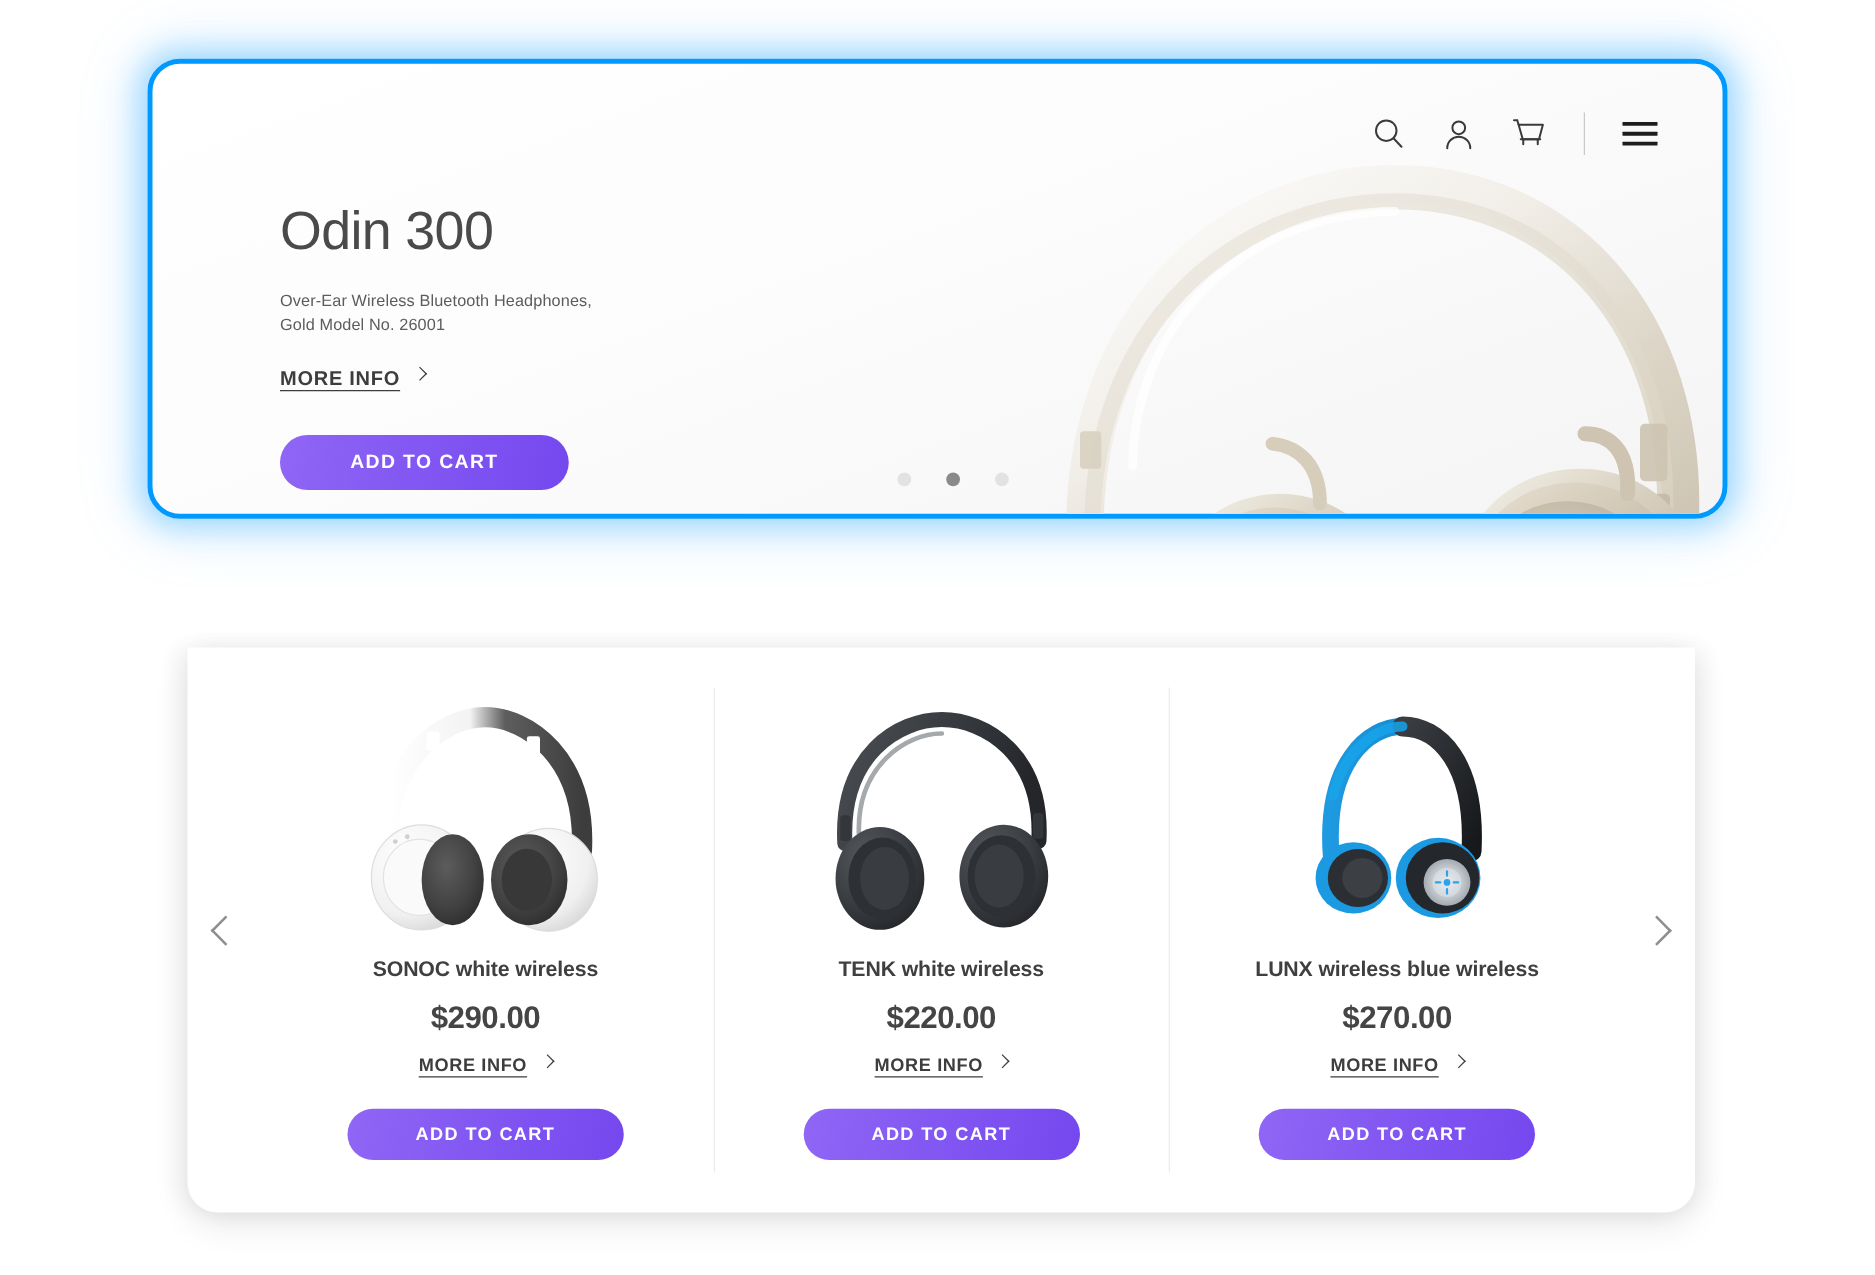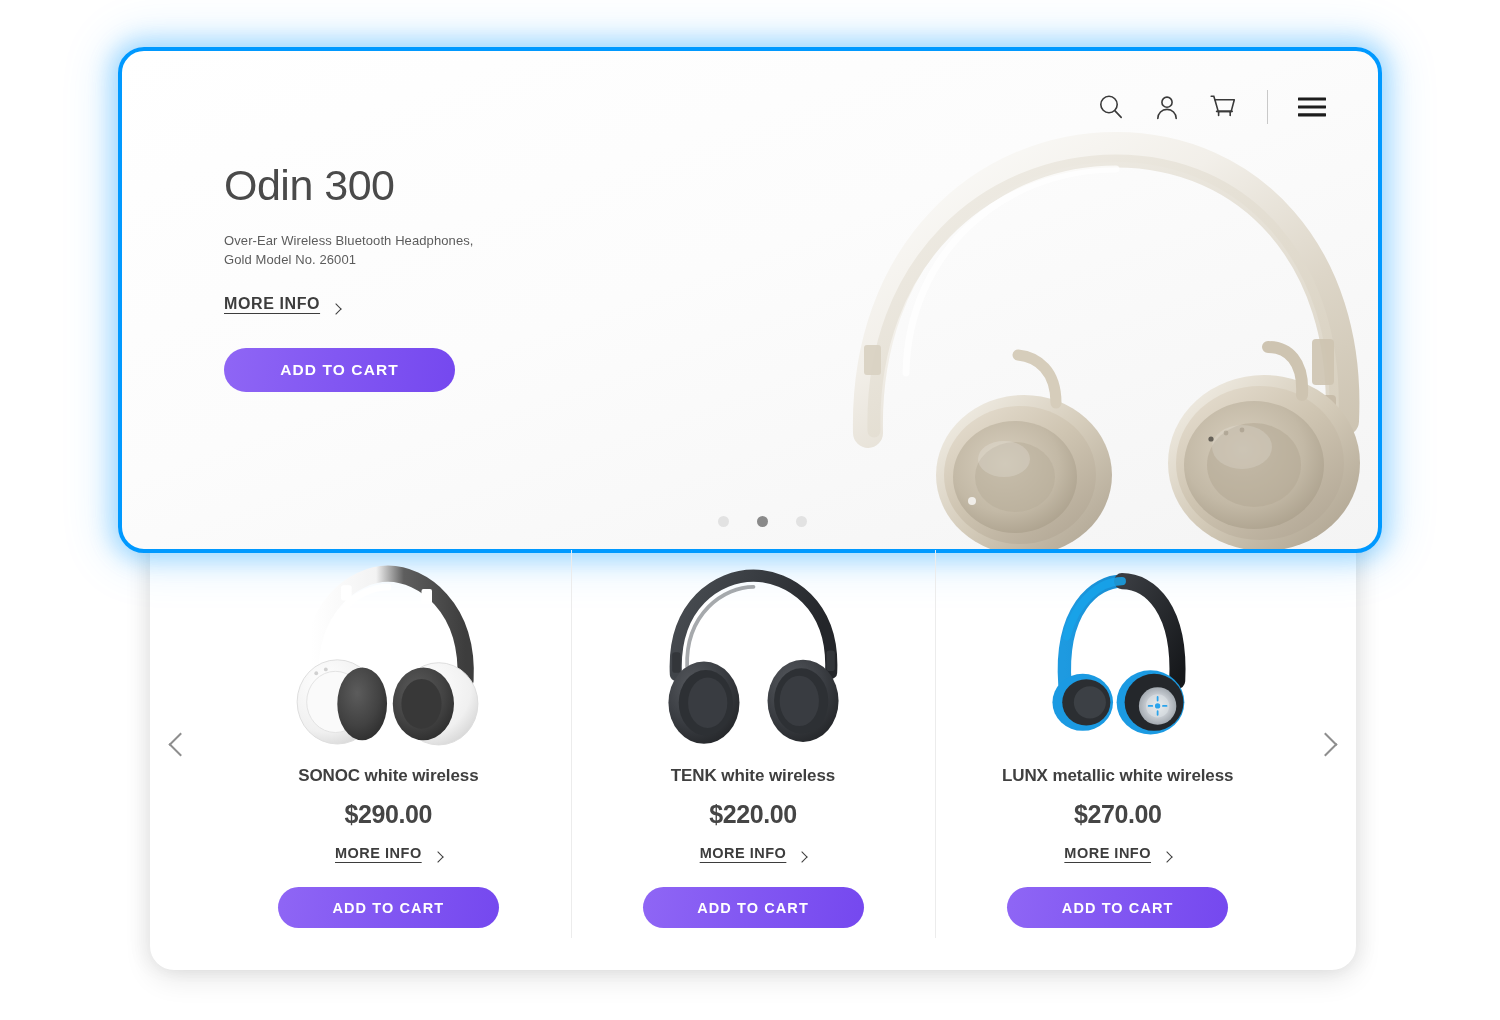--- a/index.html
+++ b/index.html
@@ -24,21 +24,21 @@
     border-radius: 0 0 24px 24px;
     box-shadow: 0 10px 28px rgba(0,0,0,0.09), -8px 0 18px rgba(0,0,0,0.045), 8px 0 18px rgba(0,0,0,0.045);
   }
 
   
   #hero-card {
     position: absolute;
     left: 118px;
     top: 47px;
     width: 1264px;
-    height: 506px;
+    height: 368px;
     border-radius: 26px;
     border: 4px solid #0099ff;
     background: linear-gradient(160deg, #ffffff 0%, #fcfcfc 45%, #f4f4f4 100%);
     box-shadow: 0 0 22px 7px rgba(0,153,255,0.30),
                 0 0 46px 14px rgba(0,153,255,0.13);
     overflow: hidden;
   }
 
   
   #hero-topbar {
@@ -92,21 +92,21 @@
   }
   #hero-price {
     margin-top: 28px;
     font-size: 37px;
     font-weight: 700;
     color: #4b4b4b;
     letter-spacing: -0.5px;
   }
   .more-info {
     display: inline-flex;
-    align-items: flex-end;
+    align-items: flex-start;
     gap: 12px;
     cursor: pointer;
     text-decoration: none;
   }
   #hero-more-info { margin-top: 26px; }
   .more-info-text {
     font-size: 16px;
     font-weight: 600;
     color: #3d3d3d;
     letter-spacing: 0.6px;
@@ -507,21 +507,21 @@
           <ellipse cx="84" cy="152" rx="18" ry="18" fill="#3c4045"></ellipse>
 
           <ellipse cx="152" cy="152" rx="38" ry="36" fill="#1b9ae2"></ellipse>
           <ellipse cx="156" cy="152" rx="33" ry="32" fill="#24272b"></ellipse>
           <circle cx="160" cy="156" r="21" fill="url(#silver)"></circle>
           <circle cx="160" cy="156" r="13" fill="#dfe3e7" opacity="0.55"></circle>
           <circle cx="160" cy="156" r="3" fill="#2aa4ec"></circle>
           <path d="M160 146 v4 M160 162 v4 M150 156 h4 M166 156 h4" stroke="#2aa4ec" stroke-width="2" stroke-linecap="round"></path>
         </svg>
       </div>
-      <div class="product-name">LUNX metallic white wireless</div>
+      <div class="product-name">LUNX wireless blue wireless</div>
       <div class="product-price">$270.00</div>
       <a class="more-info card-more-info" href="#">
         <span class="more-info-text">MORE INFO</span>
         <span class="chev"></span>
       </a>
       <button class="cart-btn card-cart-btn">ADD TO CART</button>
     </div>
 
   </div>
 

